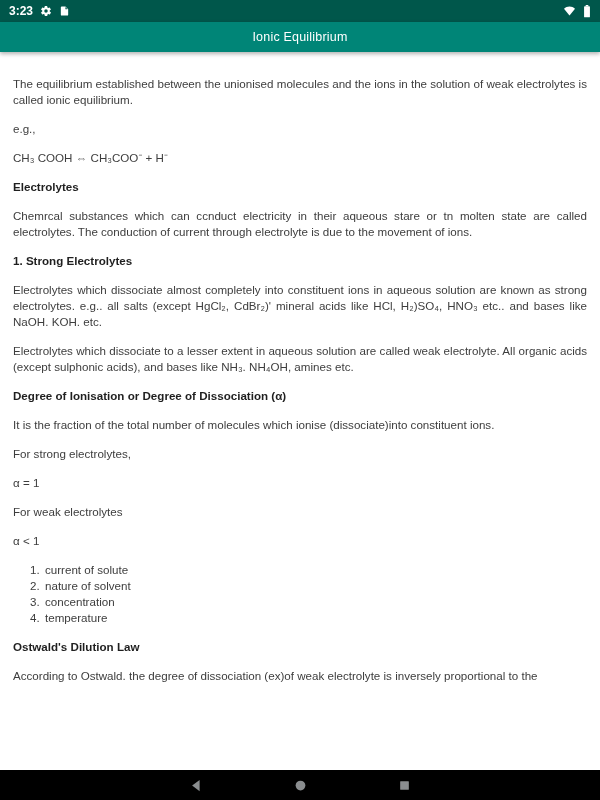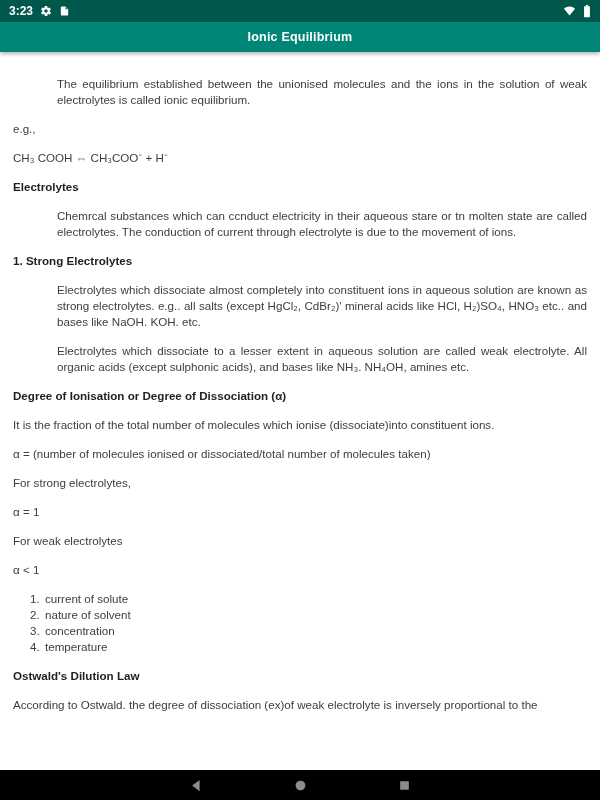--- a/index.html
+++ b/index.html
@@ -18,29 +18,29 @@
   .status-bar .spacer{flex:1;}
   .sicon{display:flex;align-items:center;}
   .sicon svg{display:block;}
   
   .app-bar{
     height:30px;background:#008577;
     display:flex;align-items:center;justify-content:center;
     box-shadow:0 2px 4px rgba(0,0,0,.3);
     position:relative;z-index:2;
   }
-  .app-title{color:#ffffff;font-weight:bold;font-size:12.5px;letter-spacing:.2px;}
+  .app-title{color:#ffffff;font-weight:normal;font-size:12.5px;letter-spacing:.2px;}
   
   .content{
     height:718px;box-sizing:border-box;overflow:hidden;
     padding:24px 13px 0 13px;
     color:#3d3d3d;font-size:11.6px;line-height:16px;
   }
   .blk{margin:0 0 13px 0;}
-  p.justify{text-align:justify;margin-left:44px;}
+  p.justify{text-align:justify;}
   h3.blk{font-size:11.6px;font-weight:bold;color:#1f1f1f;margin:0 0 13px 0;}
   ol.blk{margin:0 0 13px 0;padding:0 0 0 30px;}
   ol.blk li{margin:0;padding:0 0 0 2px;line-height:16px;}
   
   .nav-bar{
     position:absolute;left:0;right:0;bottom:0;height:30px;
     background:#000000;
     display:flex;align-items:center;justify-content:center;gap:82px;
   }
   .nav-btn{
@@ -90,21 +90,20 @@
   <h3 class="blk">Electrolytes</h3>
   <p class="blk justify">Chemrcal substances which can ccnduct electricity in their aqueous stare or tn molten state are called electrolytes. The conduction of current through electrolyte is due to the movement of ions.</p>
 
   <h3 class="blk">1. Strong Electrolytes</h3>
   <p class="blk justify">Electrolytes which dissociate almost completely into constituent ions in aqueous solution are known as strong electrolytes. e.g.. all salts (except HgCl₂, CdBr₂)' mineral acids like HCl, H₂)SO₄, HNO₃ etc.. and bases like NaOH. KOH. etc.</p>
 
   <p class="blk justify">Electrolytes which dissociate to a lesser extent in aqueous solution are called weak electrolyte. All organic acids (except sulphonic acids), and bases like NH₃. NH₄OH, amines etc.</p>
 
   <h3 class="blk">Degree of Ionisation or Degree of Dissociation (α)</h3>
   <p class="blk">It is the fraction of the total number of molecules which ionise (dissociate)into constituent ions.</p>
-  <p class="blk">α = (number of molecules ionised or dissociated/total number of molecules taken)</p>
   <p class="blk">For strong electrolytes,</p>
   <p class="blk">α = 1</p>
   <p class="blk">For weak electrolytes</p>
   <p class="blk">α &lt; 1</p>
 
   <ol class="blk">
     <li>current of solute</li>
     <li>nature of solvent</li>
     <li>concentration</li>
     <li>temperature</li>

